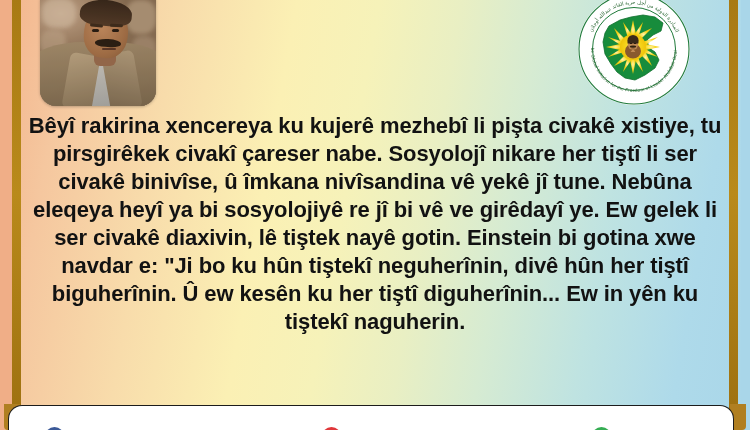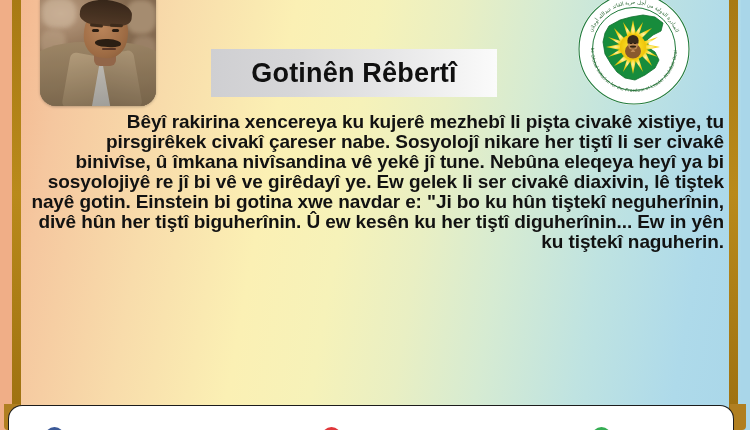--- a/index.html
+++ b/index.html
@@ -189,24 +189,24 @@
     height: 118px;
   }
   #logo svg { display: block; }
 
   
   #quote {
     position: absolute;
     left: 26px;
     top: 112px;
     width: 698px;
-    text-align: right;
-    font-size: 19px;
+    text-align: center;
+    font-size: 22px;
     font-weight: bold;
-    line-height: 20px;
+    line-height: 28px;
     color: #121212;
     letter-spacing: -0.1px;
   }
 
   
   #bottom-bar {
     position: absolute;
     left: 8px;
     top: 405px;
     width: 726px;
@@ -273,23 +273,20 @@
     <div class="hair"></div>
     <div class="brow browL"></div>
     <div class="brow browR"></div>
     <div class="eye eyeL"></div>
     <div class="eye eyeR"></div>
     <div class="mous"></div>
     <div class="mouth"></div>
     <div class="sepia"></div>
   </div>
 
-  <div id="title-band">
-    <span id="title-text">Gotinên Rêbertî</span>
-  </div>
 
   <div id="logo">
     <svg width="118" height="118" viewBox="0 0 118 118" aria-hidden="true">
       <defs>
         <path id="ringTop" d="M 14,59 A 45,45 0 0 1 104,59"></path>
         <path id="ringBot" d="M 16,59 A 43,43 0 0 0 102,59"></path>
         <radialGradient id="sunG" cx="50%" cy="50%" r="50%">
           <stop offset="0%" stop-color="#fff3a8"></stop>
           <stop offset="55%" stop-color="#f7d51d"></stop>
           <stop offset="100%" stop-color="#efc40a"></stop>

